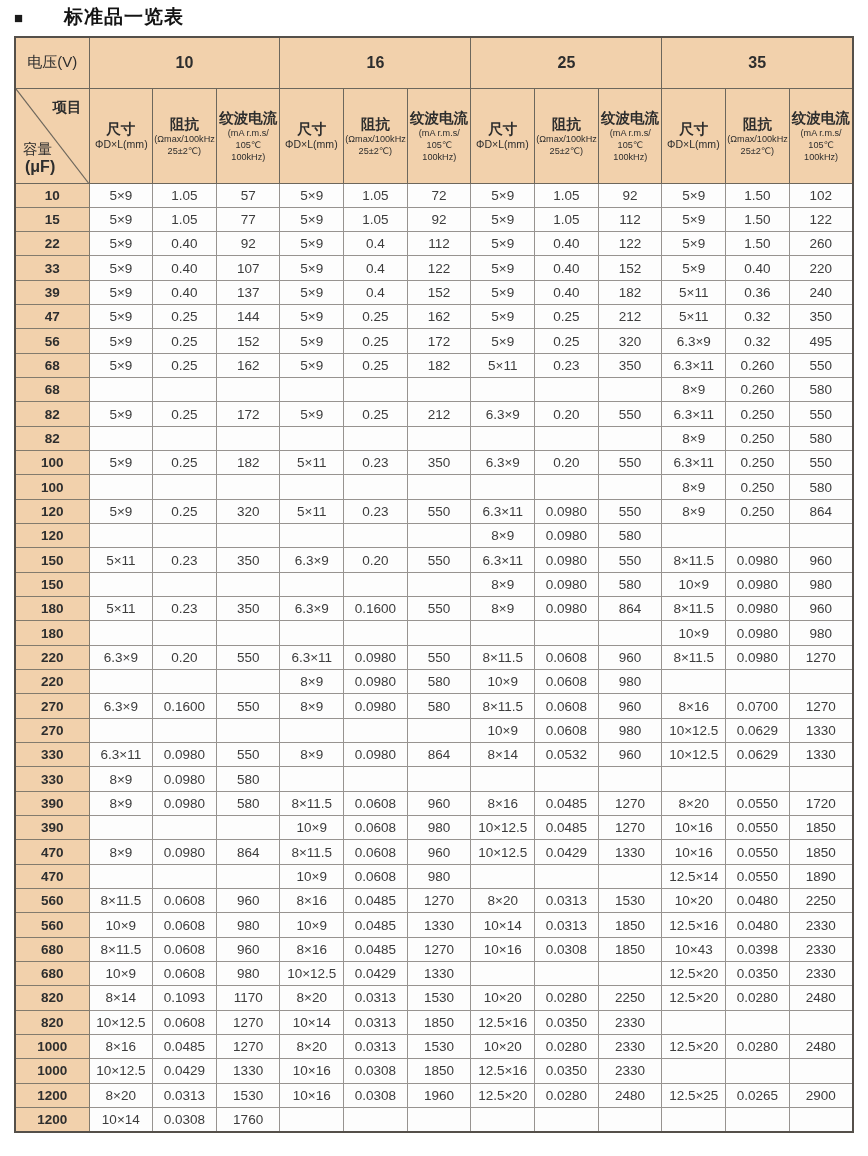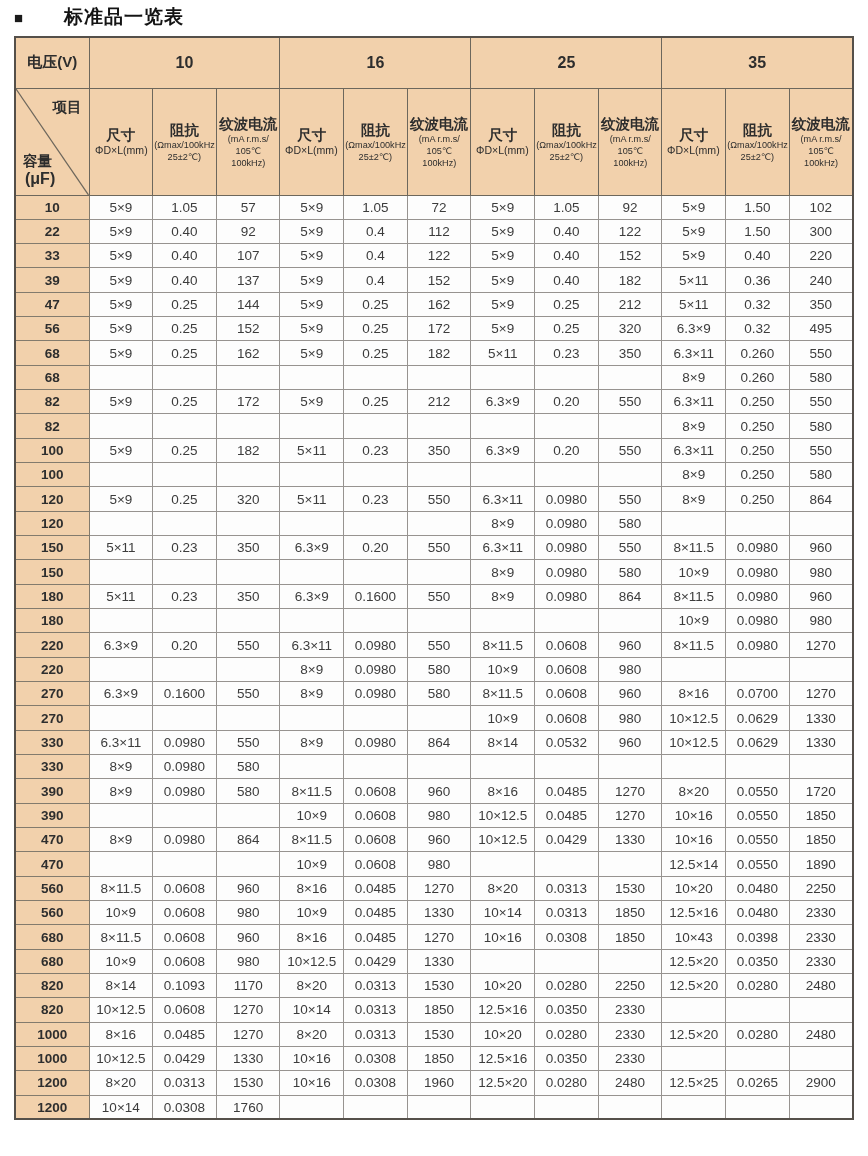--- a/index.html
+++ b/index.html
@@ -31,33 +31,33 @@
   }
   th,td{padding:0;text-align:center;vertical-align:middle;overflow:hidden;}
 
   
   thead th{
     background:var(--header-bg);
     border:1px solid var(--border-dark);
     color:var(--text-dark);
   }
   tr.voltage-row{height:51px;}
-  .voltage-label{font-size:15px;font-weight:bold;}
+  .voltage-label{font-size:15px;font-weight:normal;}
   .voltage-num{font-size:16px;font-weight:bold;}
 
-  tr.subhead-row{height:107px;}
+  tr.subhead-row{height:95px;}
   .h-title{display:block;font-size:14.5px;font-weight:bold;line-height:1.25;}
   .h-sub{display:block;font-size:9.5px;font-weight:normal;line-height:1.25;transform:scale(.96);}
   .h-sub.size-sub{font-size:11px;}
 
   
   th.corner{position:relative;background:var(--header-bg);}
   th.corner svg{position:absolute;left:0;top:0;width:100%;height:100%;}
   .corner-item{position:absolute;top:9px;right:7px;font-size:14.5px;font-weight:bold;}
-  .corner-cap{position:absolute;bottom:24px;left:7px;font-size:14.5px;font-weight:bold;}
+  .corner-cap{position:absolute;bottom:24px;left:7px;font-size:14.5px;font-weight:normal;}
   .corner-unit{position:absolute;bottom:7px;left:9px;font-size:16px;font-weight:bold;}
 
   
   tbody tr{height:24.33px;}
   td.cap{
     background:var(--header-bg);
     border:1px solid #837b6d;
     font-size:13.5px;font-weight:bold;color:#2e2e2e;
   }
   td.val{
@@ -169,33 +169,48 @@
         <td class="val">1.05</td>
         <td class="val">72</td>
         <td class="val">5×9</td>
         <td class="val">1.05</td>
         <td class="val">92</td>
         <td class="val">5×9</td>
         <td class="val">1.50</td>
         <td class="val">102</td>
       </tr>
       <tr>
+        <td class="cap">15</td>
+        <td class="val">5×9</td>
+        <td class="val">1.05</td>
+        <td class="val">77</td>
+        <td class="val">5×9</td>
+        <td class="val">1.05</td>
+        <td class="val">92</td>
+        <td class="val">5×9</td>
+        <td class="val">1.05</td>
+        <td class="val">112</td>
+        <td class="val">5×9</td>
+        <td class="val">1.50</td>
+        <td class="val">122</td>
+      </tr>
+      <tr>
         <td class="cap">22</td>
         <td class="val">5×9</td>
         <td class="val">0.40</td>
         <td class="val">92</td>
         <td class="val">5×9</td>
         <td class="val">0.4</td>
         <td class="val">112</td>
         <td class="val">5×9</td>
         <td class="val">0.40</td>
         <td class="val">122</td>
         <td class="val">5×9</td>
         <td class="val">1.50</td>
-        <td class="val">300</td>
+        <td class="val">260</td>
       </tr>
       <tr>
         <td class="cap">33</td>
         <td class="val">5×9</td>
         <td class="val">0.40</td>
         <td class="val">107</td>
         <td class="val">5×9</td>
         <td class="val">0.4</td>
         <td class="val">122</td>
         <td class="val">5×9</td>

